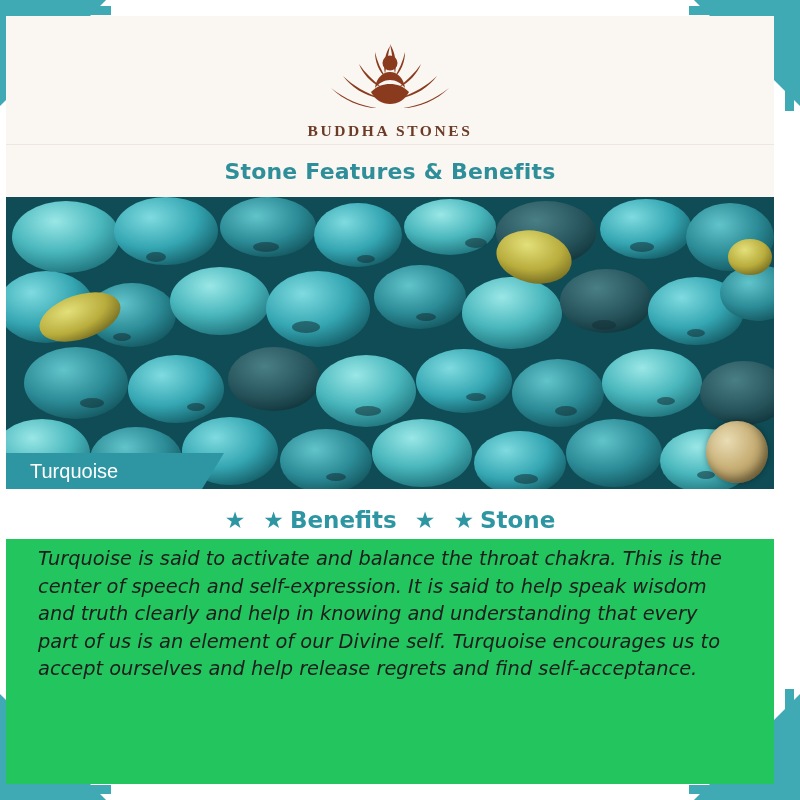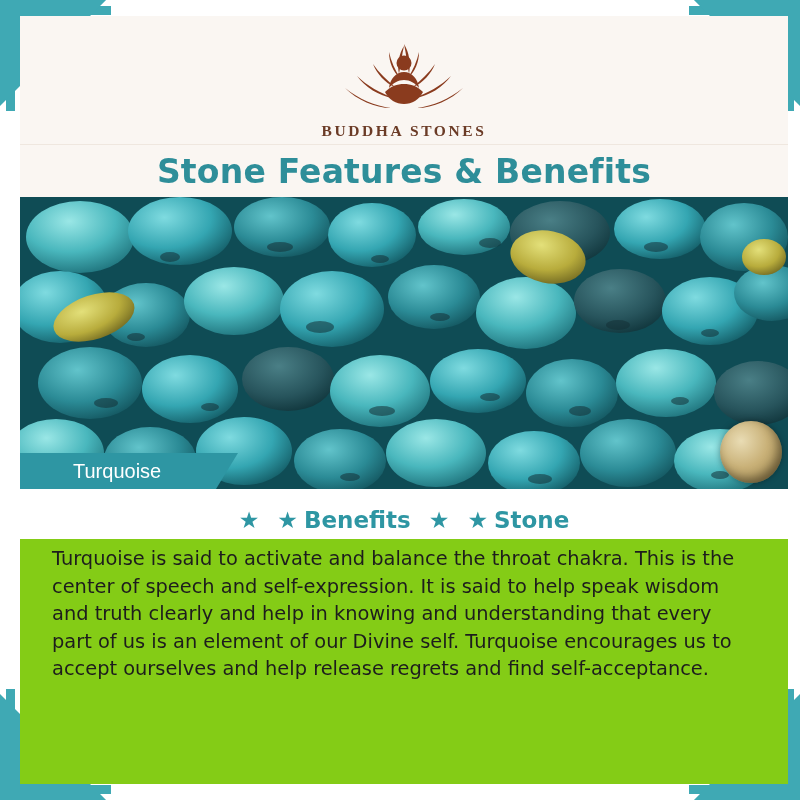--- a/index.html
+++ b/index.html
@@ -45,25 +45,25 @@
     pointer-events: none;
   }
   .diag-tl { top: -75px; left: -75px; transform: rotate(45deg); }
   .diag-tr { top: -75px; right: -75px; transform: rotate(45deg); }
   .diag-bl { bottom: -75px; left: -75px; transform: rotate(45deg); }
   .diag-br { bottom: -75px; right: -75px; transform: rotate(45deg); }
 
   
   .content {
     position: absolute;
-    left: 20px;
+    left: 6px;
     top: 16px;
     width: 768px;
     height: 768px;
-    background: #84cc16;
+    background: #22c55e;
   }
 
   
   .brand {
     background: #faf6f2;
     height: 128px;
     display: flex;
     flex-direction: column;
     align-items: center;
     justify-content: flex-start;
@@ -84,21 +84,21 @@
   .title-band {
     background: #faf6f2;
     height: 52px;
     display: flex;
     align-items: center;
     justify-content: center;
     border-top: 1px solid #efe7df;
   }
   .title-band h1 {
     margin: 16px;
-    font-size: 33px;
+    font-size: 22px;
     font-weight: 700;
     color: #2e8e99;
     letter-spacing: 0.2px;
     font-family: "DejaVu Sans", sans-serif;
   }
 
   
   .hero {
     position: relative;
     height: 292px;
@@ -122,21 +122,21 @@
     position: absolute;
     left: 0;
     bottom: 0;
     height: 36px;
     min-width: 218px;
     background: #2e96a3;
     color: #ffffff;
     font-size: 20px;
     display: flex;
     align-items: center;
-    padding-left: 53px;
+    padding-left: 24px;
     padding-right: 26px;
     box-sizing: border-box;
     clip-path: polygon(0 0, 100% 0, calc(100% - 22px) 100%, 0 100%);
   }
 
   
   .benefits {
     display: flex;
     align-items: center;
     justify-content: center;
@@ -156,20 +156,21 @@
   .benefit .star { font-size: 23px; line-height: 1; }
 
   
   .body-text {
     padding: 6px 32px 0 32px;
     color: #1d1d1d;
     font-size: 19.4px;
     line-height: 1.42;
     font-family: "DejaVu Sans", sans-serif;
     text-align: left;
+    font-style: italic;
   }
 </style>
 </head>
 <body>
 
 <div class="page">
 
   <div class="frame-corner frame-tl"></div>
   <div class="frame-corner frame-tr"></div>
   <div class="frame-corner frame-bl"></div>

